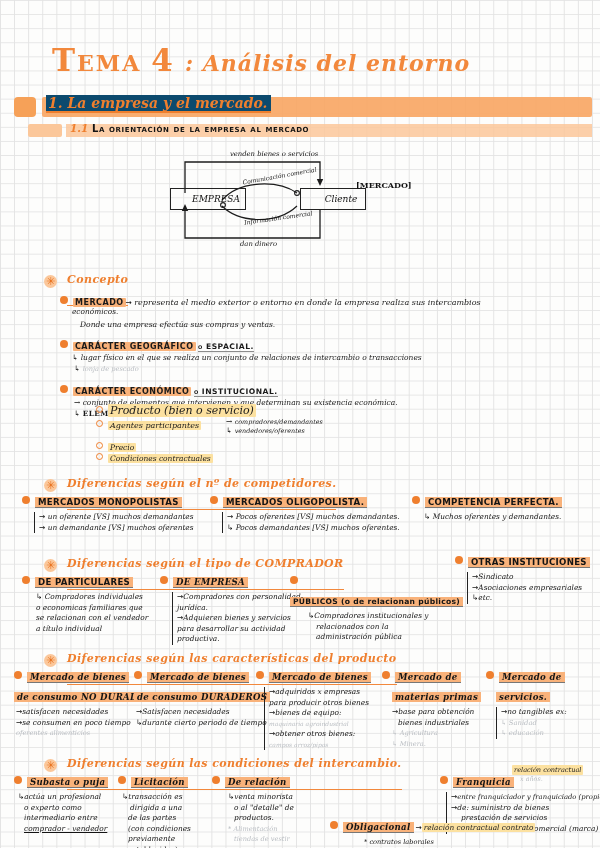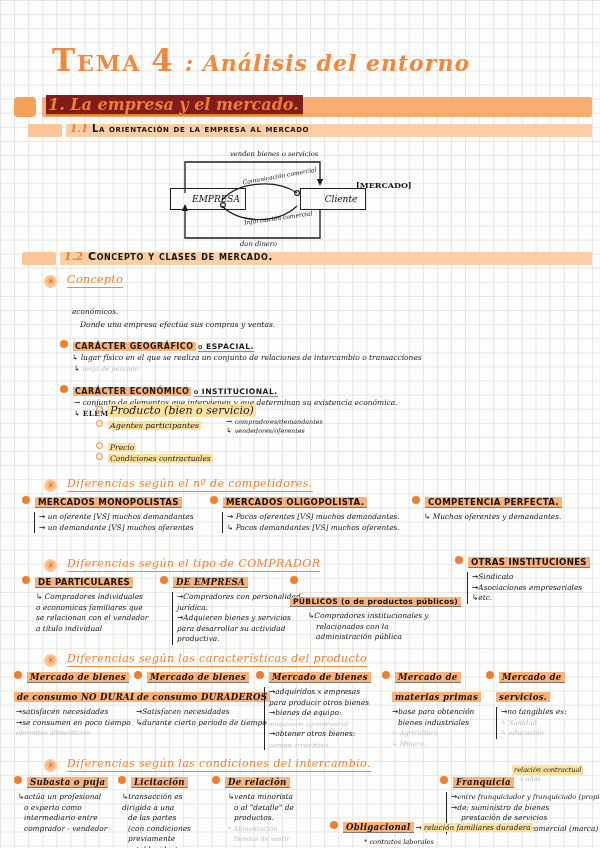--- a/index.html
+++ b/index.html
@@ -34,24 +34,24 @@
   .h1row .tab{
     position:absolute;left:0;top:3px;width:22px;height:20px;
     background:#f6a158;border-radius:4px;
   }
   .h1row .bar{
     position:absolute;left:28px;right:0;top:3px;height:20px;
     background:#f8a765;opacity:.92;border-radius:2px;
   }
   .h1row .txt{
     position:absolute;left:32px;top:1px;z-index:3;
-    font-size:16px;color:#ef7f2e;
+    font-size:14px;color:#ef7f2e;
     font-family:"DejaVu Serif","Liberation Serif",serif;
     font-style:italic;font-weight:700;white-space:nowrap;
-    background:#7f1d1d;padding:0 4px 0 2px;
+    background:#0c4a6e;padding:0 4px 0 2px;
     border-bottom:2px solid #ef7f2e;
   }
 
   
   .h2row{position:absolute;left:28px;right:8px;height:18px;}
   .h2row .tab{position:absolute;left:0;top:2px;width:34px;height:13px;background:#fbc79a;border-radius:2px;}
   .h2row .bar{position:absolute;left:38px;right:0;top:2px;height:13px;background:#fbc79a;opacity:.85;}
   .h2row .num{
     position:absolute;left:42px;top:0;z-index:3;font-size:10.5px;color:#ef7f2e;
     font-family:"DejaVu Serif","Liberation Serif",serif;font-style:italic;font-weight:700;
@@ -64,22 +64,22 @@
   
   .starhead{position:absolute;white-space:nowrap;}
   .starhead .star{
     display:inline-block;width:13px;height:13px;border-radius:50%;
     background:#fbc79a;color:#e8701c;font-size:11px;line-height:13px;
     text-align:center;vertical-align:-2px;margin-right:5px;font-weight:700;
   }
   .starhead .lbl{
     font-size:11px;color:#ef7f2e;
     font-family:"DejaVu Serif","Liberation Serif",serif;
-    font-style:italic;font-weight:400;letter-spacing:.4px;
-    border-bottom:1.5px solid #f2883c;padding-bottom:1px;
+    font-style:italic;font-weight:700;letter-spacing:.4px;
+    border-bottom:1.5px solid #f2883c;padding-bottom:19px;
   }
 
   
   .rb{
     display:inline-block;width:8px;height:8px;border-radius:50%;
     background:#ef7f2e;vertical-align:1px;margin-right:5px;
   }
   .rb.sm{width:5px;height:5px;border:1.4px solid #ef7f2e;background:transparent;}
 
   
@@ -160,32 +160,29 @@
     </svg>
     <div class="dbox" style="left:10px;top:40px;width:58px;height:20px;line-height:20px;">EMPRESA</div>
     <div class="dbox" style="left:140px;top:40px;width:48px;height:20px;line-height:20px;">Cliente</div>
     <div class="dlbl" style="left:70px;top:2px;">venden bienes o servicios</div>
     <div class="dlbl" style="left:82px;top:24px;transform:rotate(-10deg);font-size:6px;">Comunicación comercial</div>
     <div class="dlbl" style="left:84px;top:66px;transform:rotate(-8deg);font-size:6px;">Información comercial</div>
     <div class="dlbl" style="left:80px;top:92px;">dan dinero</div>
     <div class="dlbl" style="left:196px;top:33px;font-style:normal;font-size:8px;font-weight:700;">[MERCADO]</div>
   </div>
 
-  <div class="h2row" style="top:250px;left:22px">
-    <div class="tab"></div>
-    <div class="bar"></div>
-    <div class="num" style="color:#ef7f2e;font-size:11px;">1.2</div>
-    <div class="txt" style="font-size:11px;left:66px;top:0;">Concepto y clases de mercado.</div>
-  </div>
 
   <div class="starhead" style="left:44px;top:268px">
     <span class="star">✳</span>
     <span class="lbl">Concepto</span>
   </div>
 
+  <div class="t" style="left:60px;top:296px;">
+    <span class="rb"></span><span class="hlo blockcap">MERCADO</span><span class="arrow">→ </span><span class="hand">representa el medio exterior o entorno en donde la empresa realiza sus intercambios</span>
+  </div>
   <div class="t hand" style="left:72px;top:307px;font-size:7.4px;">económicos.</div>
   <div class="t hand" style="left:80px;top:320px;font-size:7.6px;">Donde una empresa efectúa sus compras y ventas.</div>
 
   <div class="t" style="left:60px;top:340px;">
     <span class="rb"></span><span class="hlo blockcap">CARÁCTER GEOGRÁFICO</span>
     <span class="ul blockcap" style="font-size:7.6px;">o ESPACIAL.</span>
   </div>
   <div class="t hand" style="left:72px;top:353px;font-size:7.5px;">
     <span class="arrow">↳ </span><span>lugar físico en el que se realiza un conjunto de relaciones de intercambio o transacciones</span>
   </div>
@@ -281,21 +278,21 @@
       <div><span class="arrow">→</span><span class="hand">Compradores con personalidad</span></div>
       <div class="hand">jurídica.</div>
       <div><span class="arrow">→</span><span class="hand">Adquieren bienes y servicios</span></div>
       <div class="hand">para desarrollar su actividad</div>
       <div class="hand">productiva.</div>
     </div>
   </div>
 
   <div class="col" style="left:290px;top:570px;width:155px;">
     <div>
-      <span class="rb"></span><span class="colhead" style="font-size:7.6px;">PÚBLICOS (o de productos públicos)</span>
+      <span class="rb"></span><span class="colhead" style="font-size:7.6px;">PÚBLICOS (o de relacionan públicos)</span>
     </div>
     <div class="colbody" style="margin-left:18px;">
       <div><span class="arrow">↳</span><span class="hand">Compradores institucionales y</span></div>
       <div class="hand" style="margin-left:8px;">relacionados con la</div>
       <div class="hand" style="margin-left:8px;">administración pública</div>
     </div>
   </div>
 
   <div class="col" style="left:455px;top:550px;width:145px;">
     <div>
@@ -389,31 +386,31 @@
   </div>
 
   <div class="col" style="left:14px;top:770px;width:100px;">
     <div>
       <span class="rb"></span><span class="colhead hand2">Subasta o puja</span>
     </div>
     <div class="colbody" style="margin-left:4px;">
       <div><span class="arrow">↳</span><span class="hand">actúa un profesional</span></div>
       <div class="hand" style="margin-left:6px;">o experto como</div>
       <div class="hand" style="margin-left:6px;">intermediario entre</div>
-      <div class="hand" style="margin-left:6px;">comprador - vendedor</div>
+      <div class="hand" style="margin-left:6px;text-decoration:underline;">comprador - vendedor</div>
     </div>
   </div>
 
   <div class="col" style="left:118px;top:770px;width:90px;">
     <div>
       <span class="rb"></span><span class="colhead hand2">Licitación</span>
     </div>
     <div class="colbody" style="margin-left:4px;">
       <div><span class="arrow">↳</span><span class="hand">transacción es</span></div>
-      <div class="hand" style="margin-left:0;">dirigida a una</div>
+      <div class="hand" style="margin-left:8px;">dirigida a una</div>
       <div class="hand" style="margin-left:6px;">de las partes</div>
       <div class="hand" style="margin-left:6px;">(con condiciones</div>
       <div class="hand" style="margin-left:6px;">previamente</div>
       <div class="hand" style="margin-left:6px;">establecidas)</div>
     </div>
   </div>
 
   <div class="col" style="left:212px;top:770px;width:110px;">
     <div>
       <span class="rb"></span><span class="colhead hand2">De relación</span>
@@ -437,20 +434,20 @@
       <div><span class="arrow">→</span><span class="hand">de: suministro de bienes</span></div>
       <div class="hand" style="margin-left:10px;">prestación de servicios</div>
       <div class="hand" style="margin-left:10px;">cesión de nombre comercial (marca)</div>
     </div>
   </div>
   <div class="t hand hl" style="left:512px;top:765px;font-size:6.6px;">relación contractual</div>
   <div class="t hand ink-faint" style="left:520px;top:774px;font-size:6.4px;">x años.</div>
 
   <div class="col" style="left:330px;top:815px;width:230px;">
     <div>
-      <span class="rb"></span><span class="colhead hand2">Obligacional</span><span class="arrow" style="margin-left:2px;">→</span><span class="hand hl" style="font-size:7.4px;">relación familiares duradera</span>
+      <span class="rb"></span><span class="colhead hand2">Obligacional</span><span class="arrow" style="margin-left:2px;">→</span><span class="hand hl" style="font-size:7.4px;">relación contractual contrato</span>
     </div>
     <div class="colbody ink-faint" style="margin-left:34px;font-size:6.6px;">
       <div>* <span class="hand">contratos laborales</span></div>
     </div>
   </div>
 
 </div>
 
 </body></html>

